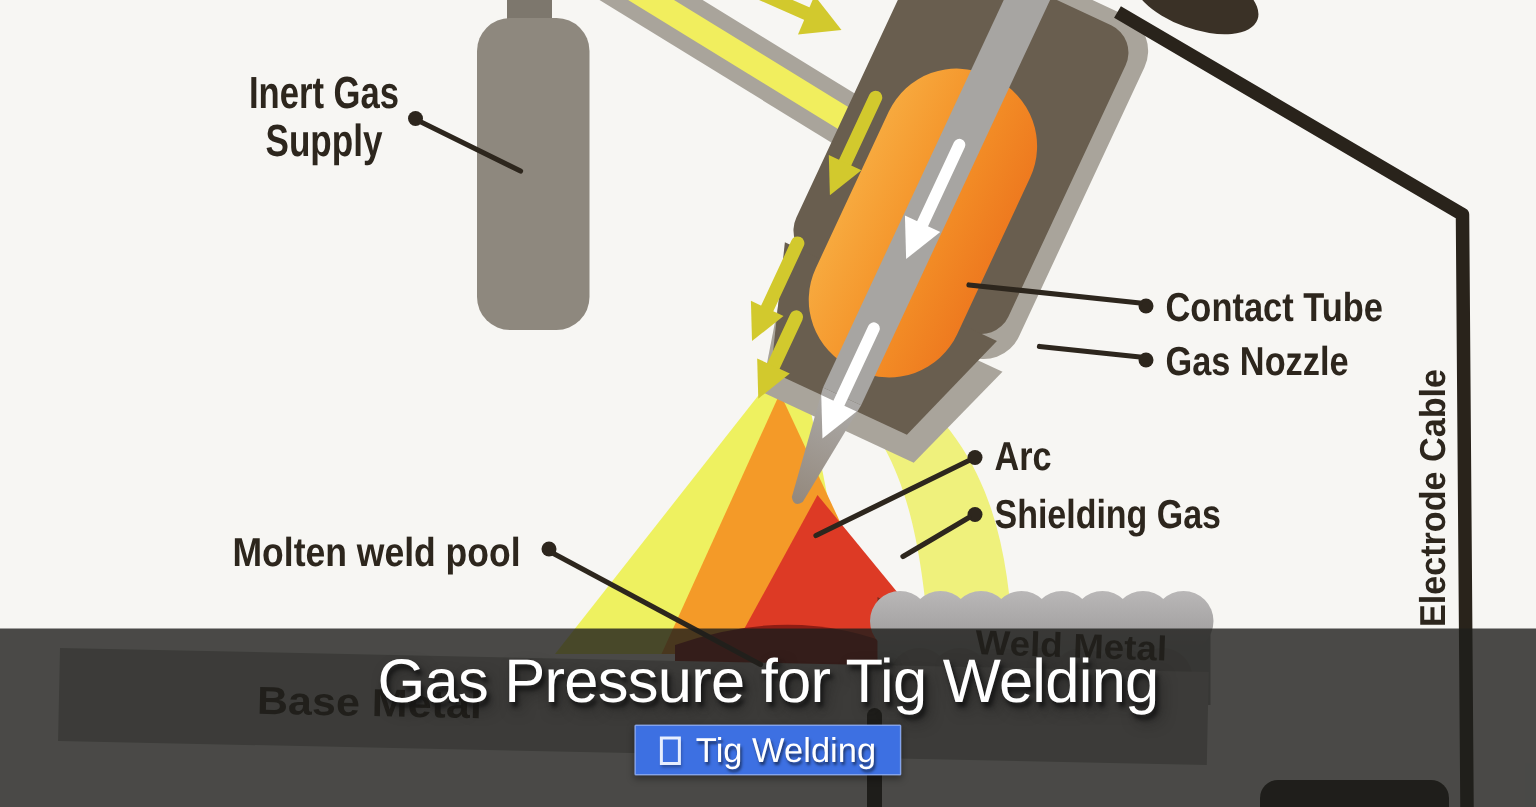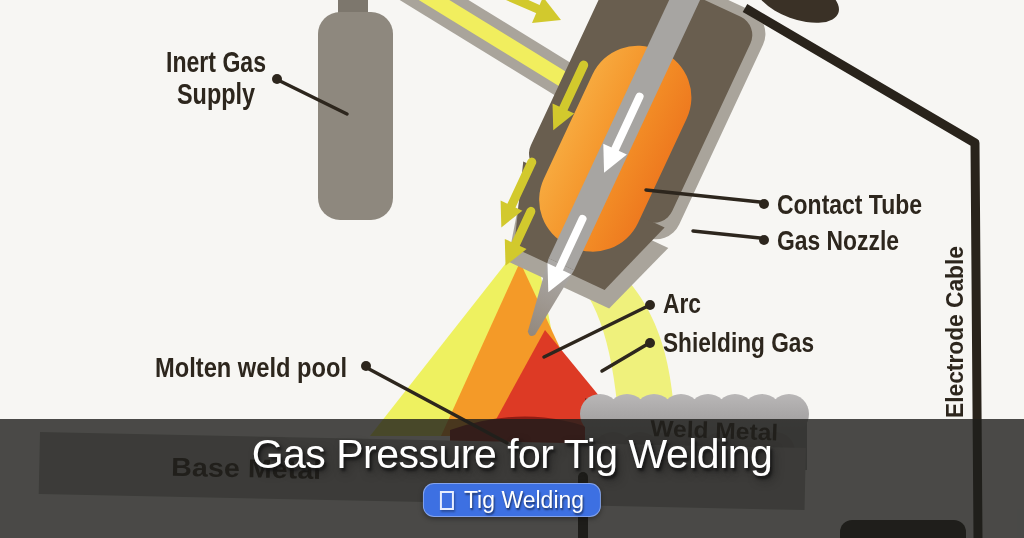--- a/index.html
+++ b/index.html
@@ -17,21 +17,21 @@
   }
   .video-title{
     position:absolute;top:12px;left:0;width:100%;text-align:center;
     font-size:41px;font-weight:400;letter-spacing:-0.5px;color:#ffffff;
     text-shadow:2px 3px 3px rgba(20,20,20,0.95), 4px 5px 9px rgba(20,20,20,0.55);
     white-space:nowrap;
   }
   .tag-button{
     position:absolute;top:64px;left:50%;transform:translateX(-50%);
     height:34px;padding:12px 16px;display:flex;align-items:center;
-    background:#3d70e2;border:1px solid rgba(190,205,245,0.55);border-radius:11px;
+    background:#3d70e2;border:1px solid rgba(190,205,245,0.55);border-radius:1px;
     color:#fff;font-size:23px;font-family:"Liberation Sans","DejaVu Sans",sans-serif;
     text-shadow:1px 2px 2px rgba(0,0,0,0.55);cursor:pointer;
     box-shadow:0 2px 5px rgba(0,0,0,0.35);white-space:nowrap;
   }
   .tofu{
     display:inline-block;width:14px;height:19px;margin-right:10px;
     border:2px solid rgba(240,244,255,0.95);box-sizing:border-box;
     box-shadow:1px 2px 2px rgba(0,0,0,0.3);
   }
 </style>

